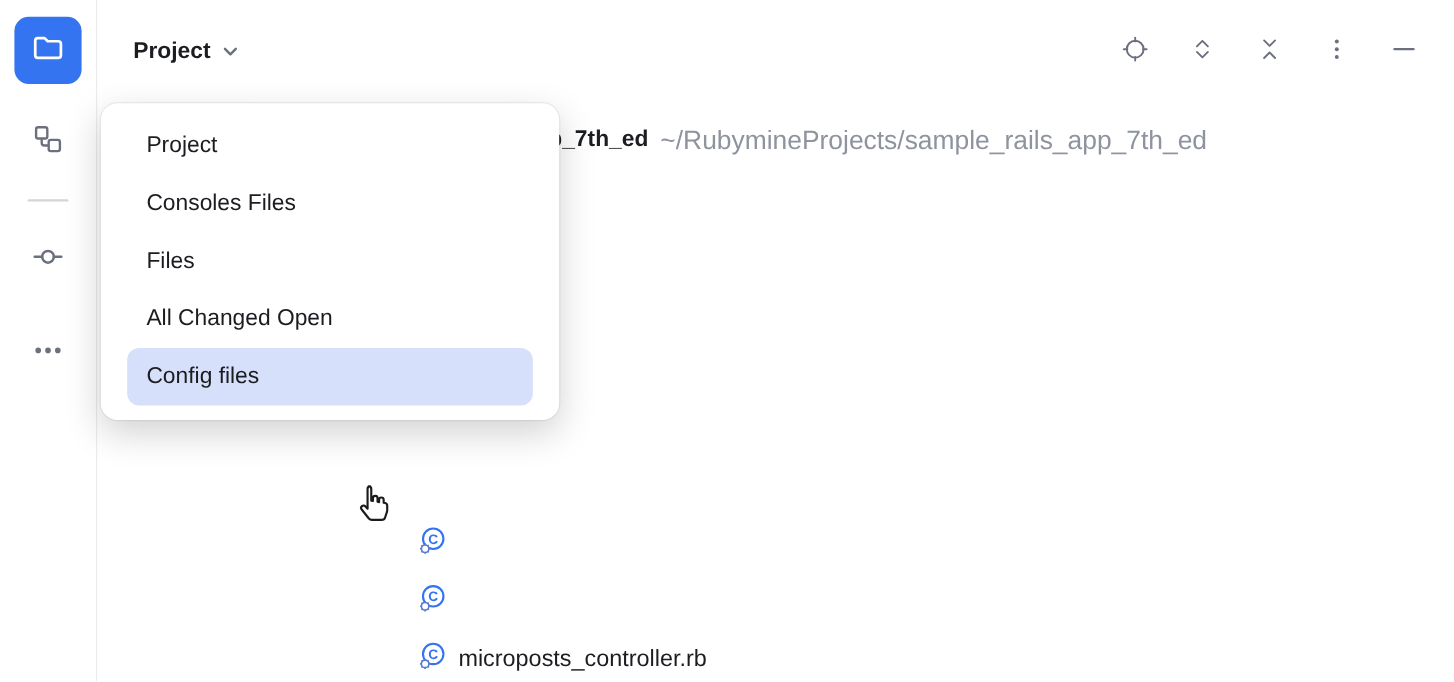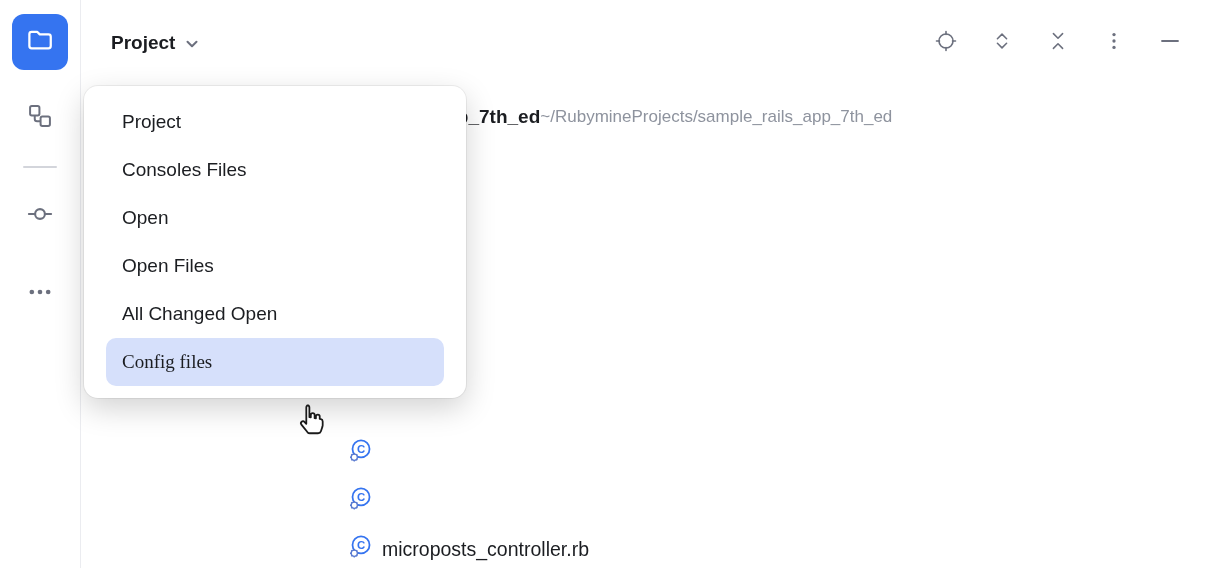--- a/index.html
+++ b/index.html
@@ -45,40 +45,40 @@
   }
   .header-actions .action { width: 24px; height: 24px; display: flex; align-items: center; justify-content: center; cursor: pointer; }
 
   
   .tree { position: absolute; left: 81px; top: 0; right: 0; bottom: 0; z-index: 1; }
   .tree-root {
     position: absolute; left: 196px; top: 94px; height: 46px;
     display: flex; align-items: center; white-space: nowrap; cursor: pointer;
   }
   .tree-root .root-name { font-weight: bold; font-size: 19px; margin-left: 8px; }
-  .tree-root .root-path { font-size: 17px; color: var(--path-gray, #8E939E); }
+  .tree-root .root-path { font-size: 22px; color: var(--path-gray, #8E939E); margin-left: 10px; }
   .file-row {
     position: absolute; left: 266px; height: 48px;
     display: flex; align-items: center; gap: 8px; white-space: nowrap;
     font-size: 19.5px; cursor: pointer;
   }
 
   
   .dropdown {
     position: absolute; left: 84px; top: 86px; width: 382px;
     background: #ffffff; border-radius: 14px; padding: 12px 0;
     box-shadow: 0 0 0 1px rgba(0,0,0,0.06), 0 10px 30px rgba(0,0,0,0.18);
     z-index: 10;
   }
   .menu-item {
     height: 48px; margin: 0 22px; padding: 0 16px;
     display: flex; align-items: center; border-radius: 10px;
     font-size: 19px; color: var(--text-primary, #1B1D21); cursor: pointer;
   }
-  .menu-item.highlighted { background: var(--menu-highlight, #D6E0FB); font-family: Liberation Serif, serif; }
+  .menu-item.highlighted { background: var(--menu-highlight, #D6E0FB); }
 
   
   .cursor {
     position: absolute; left: 293px; top: 400px; width: 38px; height: 38px;
     z-index: 30; pointer-events: none;
   }
 </style>
 </head>
 <body>
 
@@ -223,22 +223,21 @@
         </g>
       </svg>
     </span>
     <span>microposts_controller.rb</span>
   </div>
 </div>
 
 <div class="dropdown">
   <div class="menu-item">Project</div>
   <div class="menu-item">Consoles Files</div>
-  <div class="menu-item">Open</div>
-  <div class="menu-item">Open Files</div>
+  <div class="menu-item">Files</div>
   <div class="menu-item">All Changed Open</div>
   <div class="menu-item highlighted">Config files</div>
 </div>
 
 <div class="cursor">
   <svg width="38" height="38" viewBox="0 0 32 32">
     <path d="M12 4.5c1 0 1.8.8 1.8 1.8v8.2l1.2.2v-2c0-.9.7-1.6 1.6-1.6s1.6.7 1.6 1.6v2.6l1.1.2v-1.6c0-.9.7-1.6 1.6-1.6s1.6.7 1.6 1.6v2l1 .2c.9.2 1.5 1 1.5 1.9v3.2c0 .4-.1.8-.2 1.2l-1.3 3.9c-.3 1-1.3 1.7-2.4 1.7h-6.9c-.8 0-1.6-.4-2.1-1l-5-6.3c-.6-.7-.5-1.8.2-2.4.7-.6 1.7-.6 2.3.1l1.6 1.7V6.3c0-1 .8-1.8 1.8-1.8z" fill="#ffffff" stroke="#1b1b1b" stroke-width="1.5" stroke-linejoin="round"></path>
   </svg>
 </div>
 

